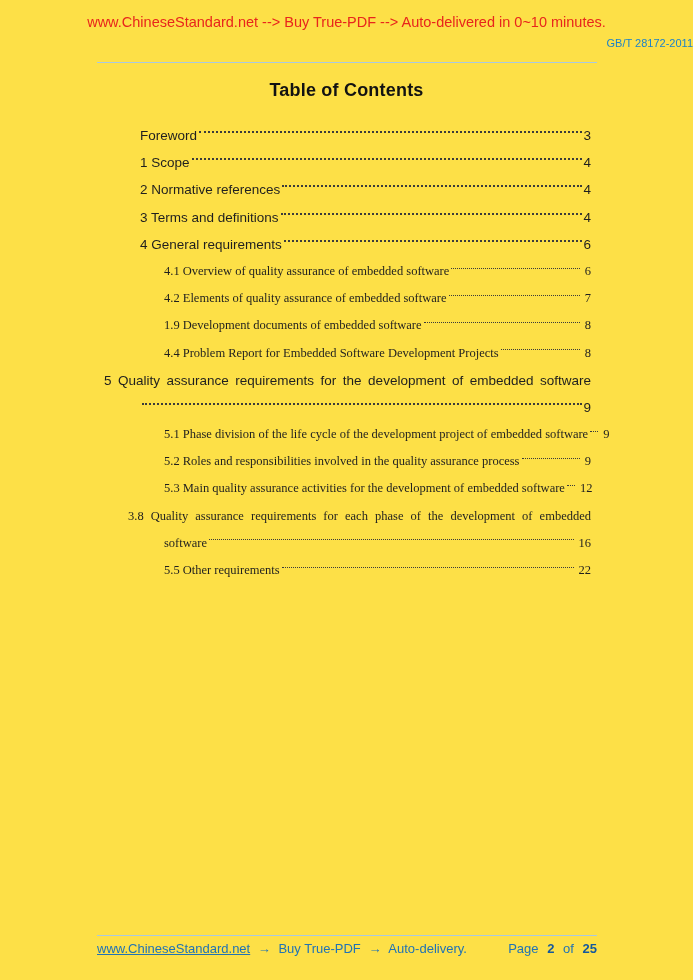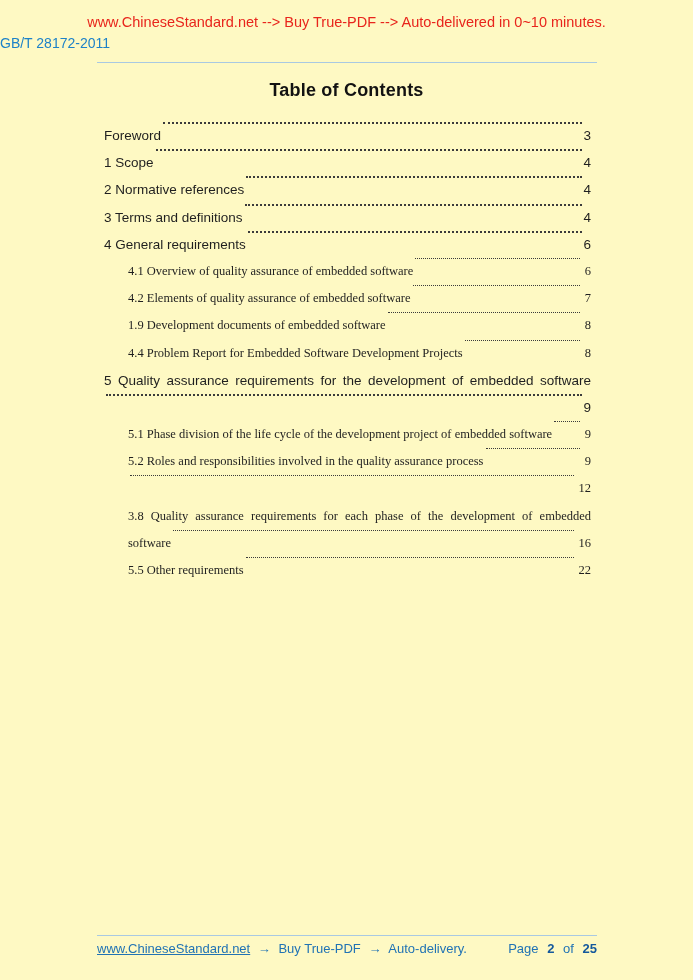--- a/index.html
+++ b/index.html
@@ -1,40 +1,40 @@
 <!DOCTYPE html>
 <html><head>
 <meta charset="utf-8">
 <style>
   html, body { margin: 0; padding: 0; background: #ffffff; }
   .page {
     position: relative;
     width: 693px;
     height: 980px;
-    background: #fef9c3;
+    background: #fde047;
     font-family: "Liberation Sans", sans-serif;
     overflow: hidden;
   }
 
   
   .banner {
     position: absolute;
     top: 13px; left: 0; right: 0;
     text-align: center;
     color: #e8251c;
     font-size: 14.5px;
     line-height: 18px;
     cursor: pointer;
   }
   .std-code {
     position: absolute;
     top: 35px; left: 0; right: 0;
-    text-align: left;
+    text-align: right;
     color: #1d82c8;
-    font-size: 14px;
+    font-size: 11px;
     line-height: 16px;
   }
   .rule {
     position: absolute;
     left: 97px;
     width: 500px;
     height: 1px;
     background: #a9c9e2;
   }
   .rule-top { top: 62px; }
@@ -62,23 +62,24 @@
     font-family: "Liberation Sans", sans-serif;
     font-size: 13.5px;
   }
   .toc-entry.lvl2 {
     font-family: "Liberation Serif", serif;
     font-size: 12.5px;
     padding-left: 24px;
   }
   .toc-line {
     display: flex;
-    align-items: flex-start;
+    align-items: center;
     height: 27.2px;
     line-height: 27.2px;
+    margin-left: 36px;
   }
   .toc-justified {
     height: 27.2px;
     line-height: 27.2px;
     text-align: justify;
     text-align-last: justify;
     word-spacing: -1.5px;
     overflow: hidden;
   }
   .toc-label { white-space: nowrap; }
@@ -207,20 +208,21 @@
       </div>
       <div class="toc-entry lvl2">
         <div class="toc-line">
           <span class="toc-label">5.2 Roles and responsibilities involved in the quality assurance process</span>
           <span class="leader"></span>
           <span class="toc-page">9</span>
         </div>
       </div>
       <div class="toc-entry lvl2">
         <div class="toc-line">
+          <span class="toc-label">5.3 Main quality assurance activities for the development of embedded software</span>
           <span class="leader"></span>
           <span class="toc-page">12</span>
         </div>
       </div>
       <div class="toc-entry lvl2">
         <div class="toc-justified">3.8 Quality assurance requirements for each phase of the development of embedded</div>
         <div class="toc-line">
           <span class="toc-label">software</span>
           <span class="leader"></span>
           <span class="toc-page">16</span>

